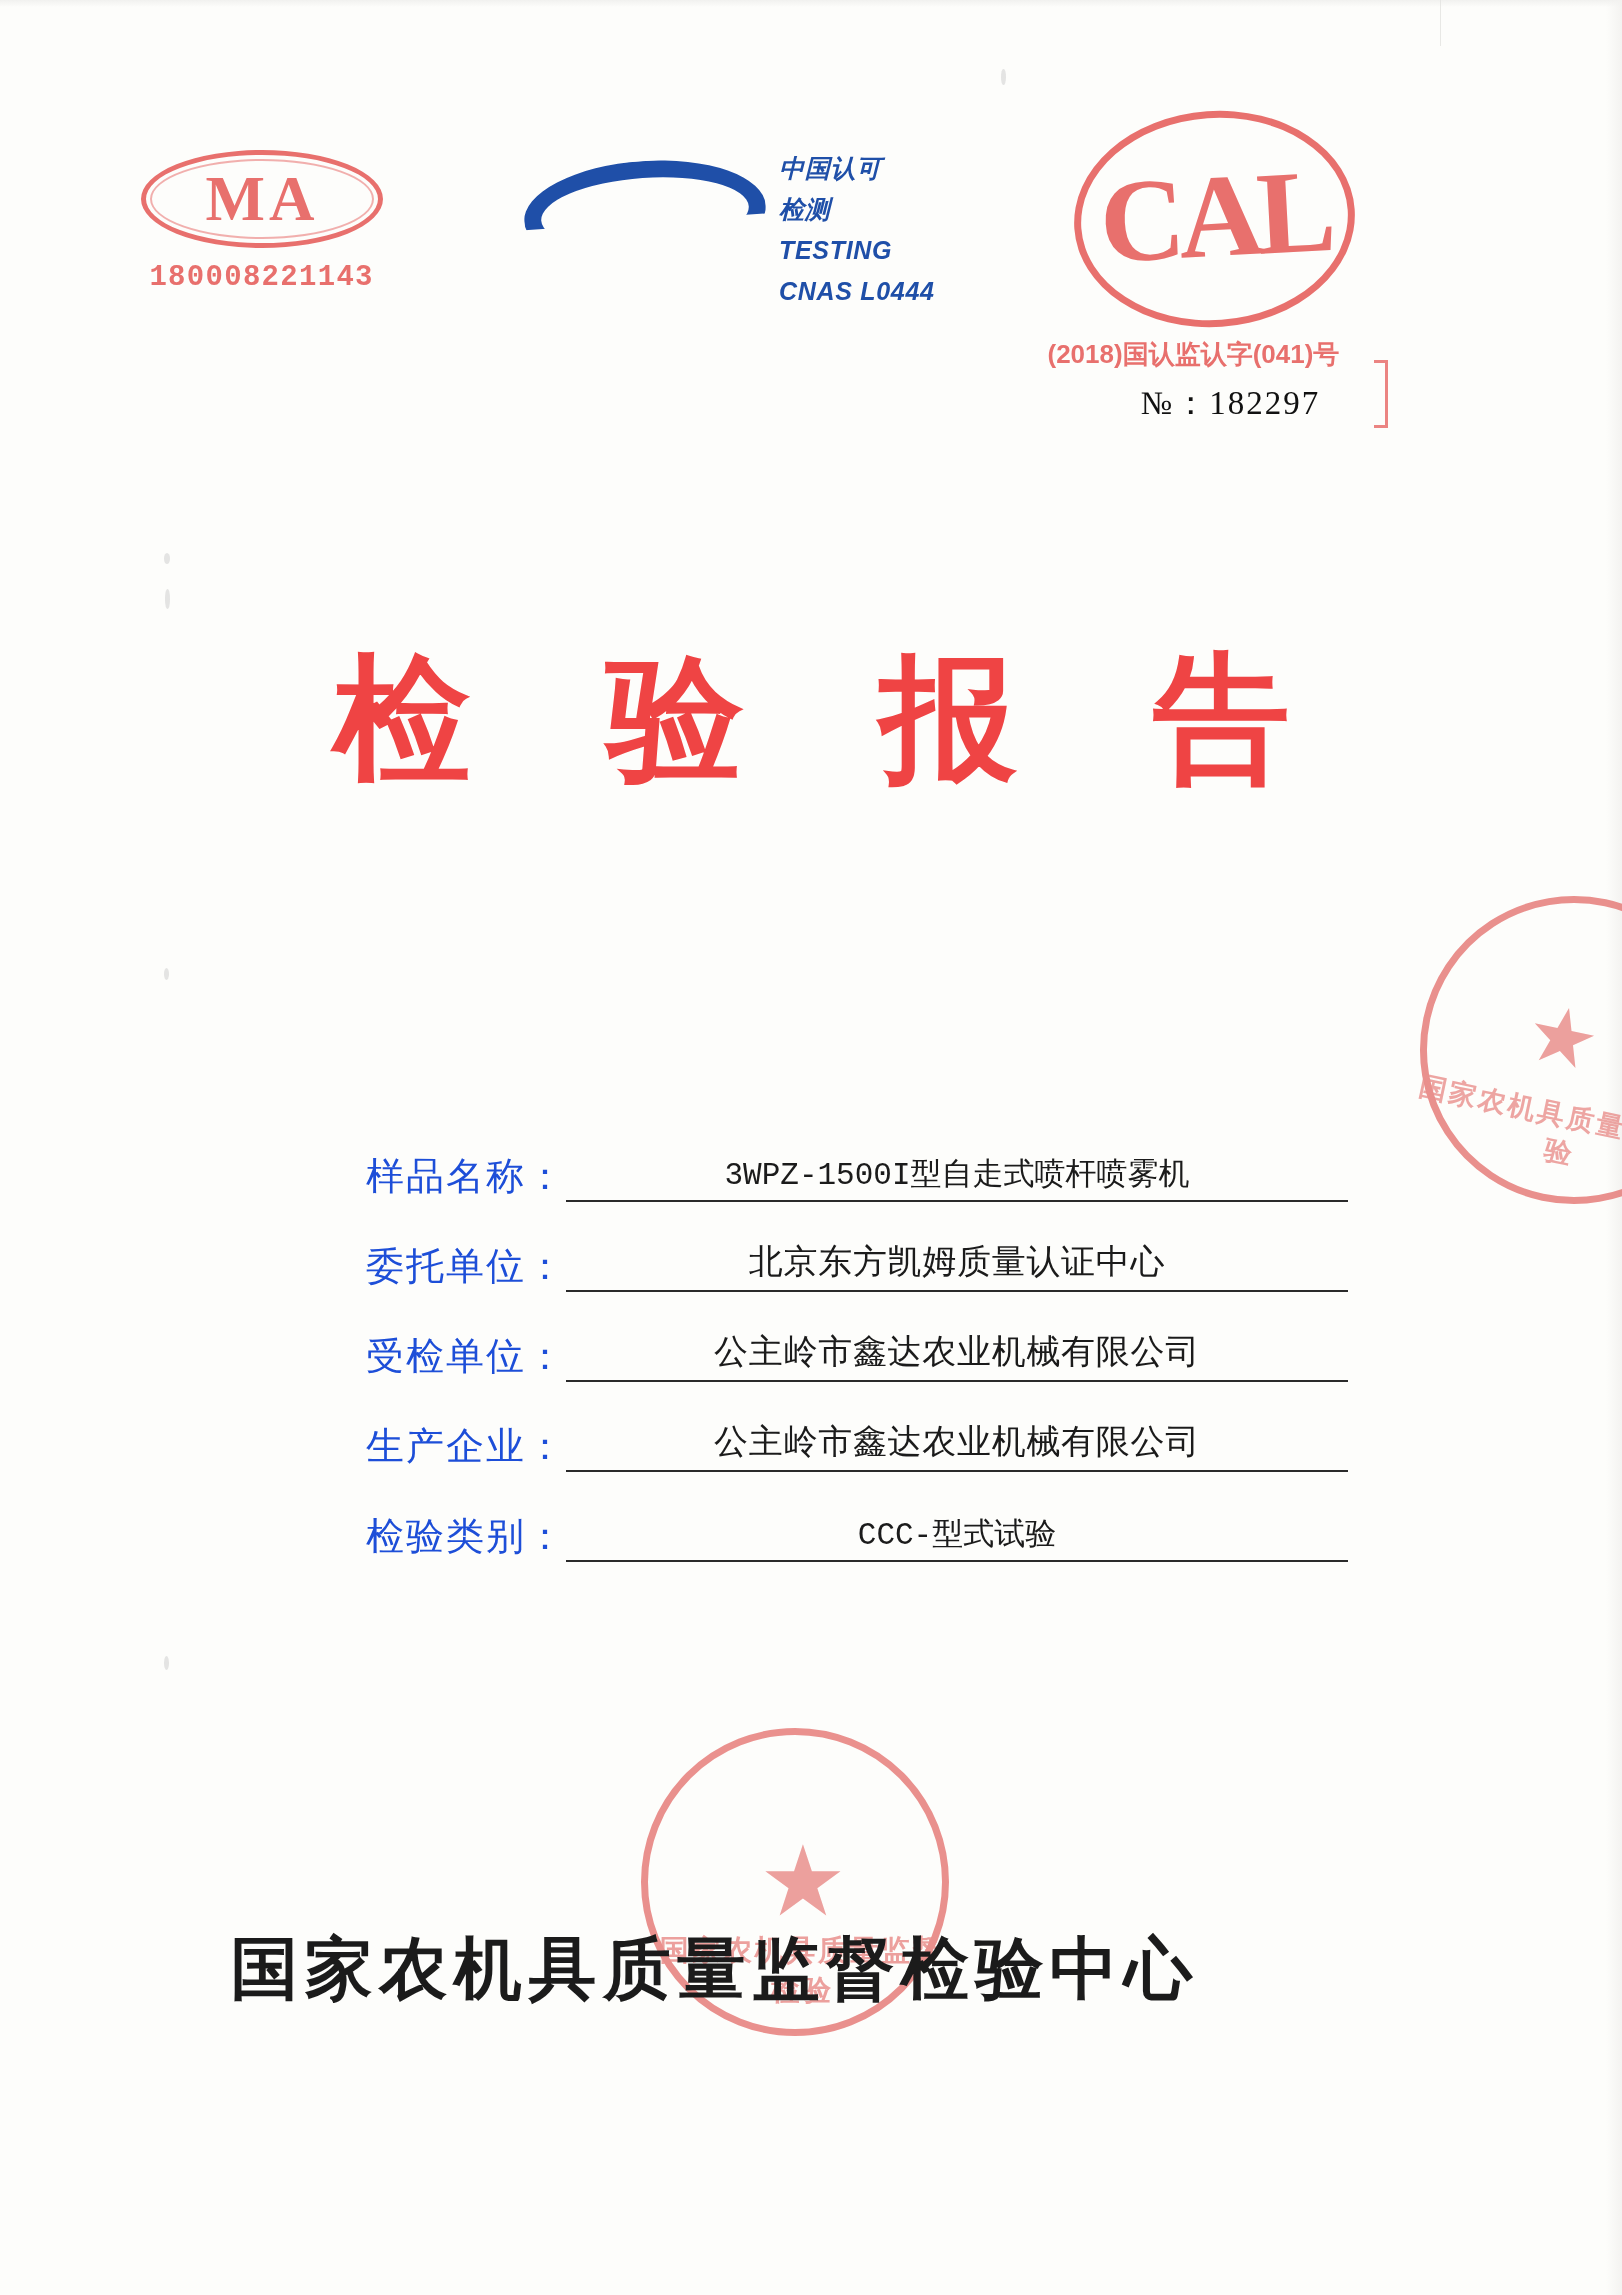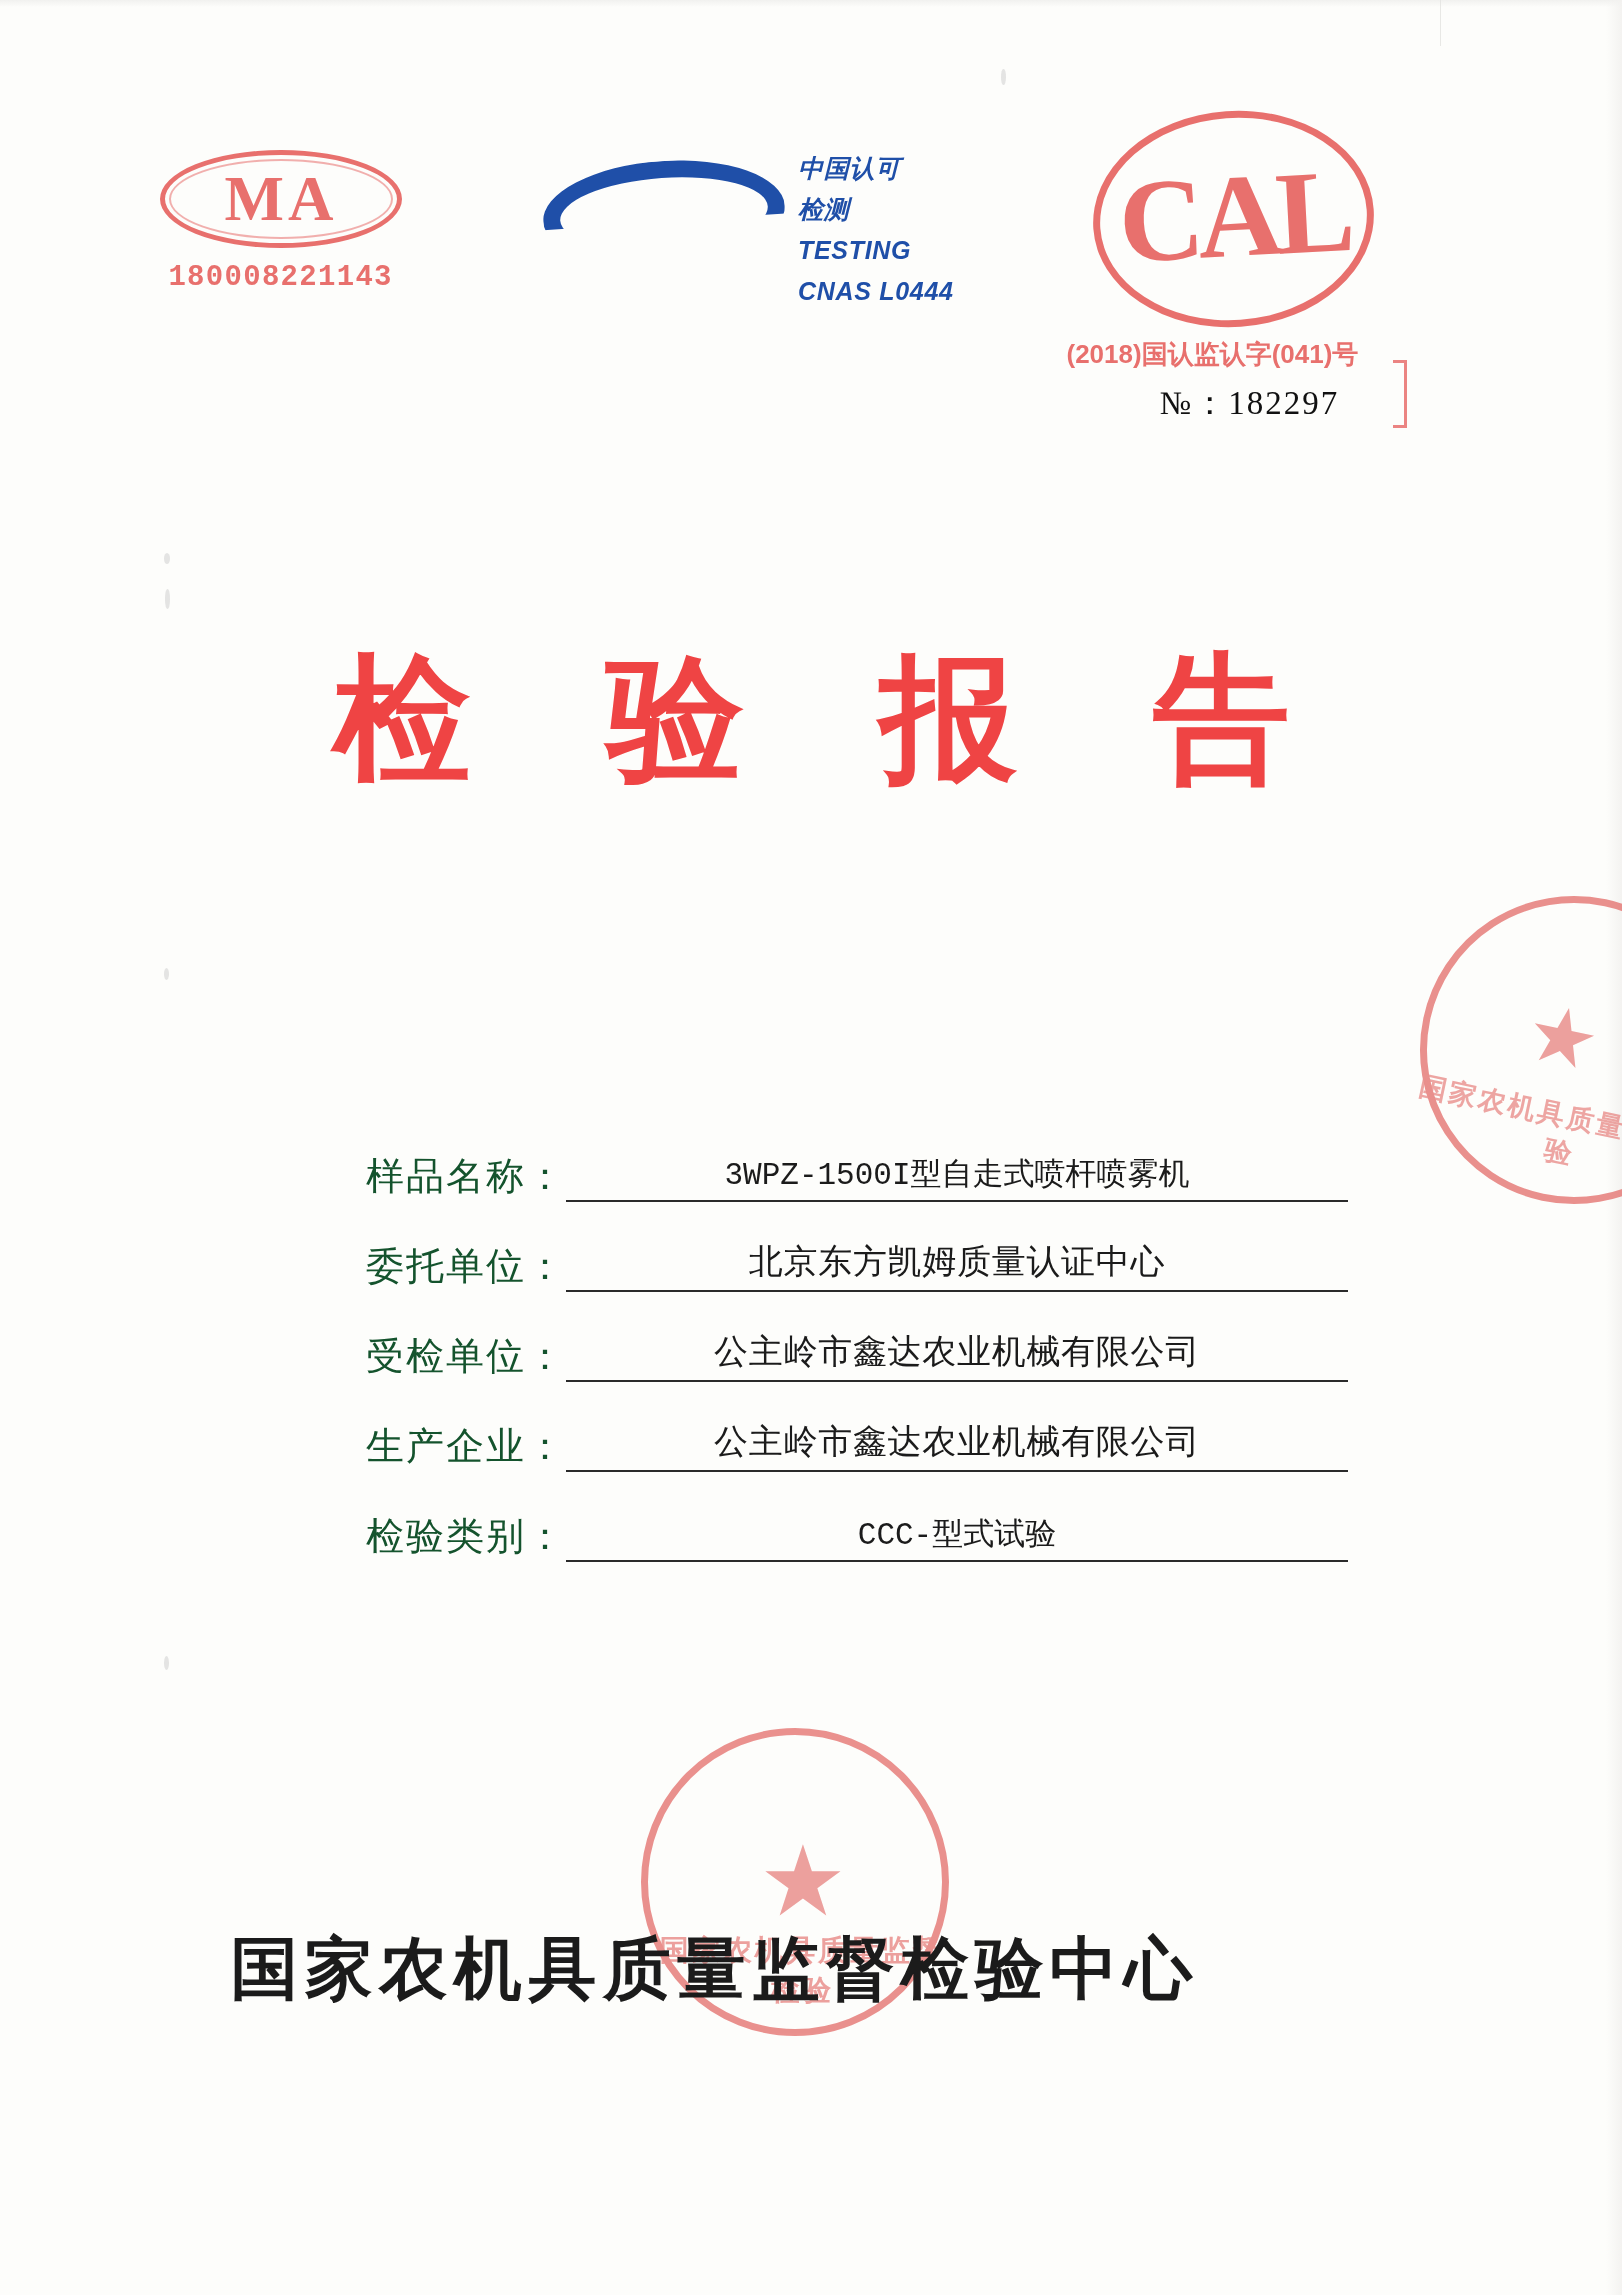--- a/index.html
+++ b/index.html
@@ -47,21 +47,20 @@
     opacity: .8;
   }
 
   
   .header {
     position: absolute;
     top: 85px;
     left: 0;
     width: 1290px;
     height: 340px;
-    margin-left: 19px;
   }
 
   
   .cma {
     position: absolute;
     left: 141px;
     top: 65px;
     width: 255px;
     height: 151px;
   }
@@ -254,21 +253,21 @@
   }
   .field-row {
     display: flex;
     align-items: flex-end;
     height: 90px;
   }
   .field-label {
     font-size: 38px;
     letter-spacing: 2px;
     white-space: nowrap;
-    color: #14532d;
+    color: #1d4ed8;
     font-family: "Liberation Serif", serif;
   }
   .field-value {
     flex: 1;
     border-bottom: 2px solid #2a2a2a;
     text-align: center;
     font-size: 34px;
     letter-spacing: 0.7px;
     padding-bottom: 5.2px;
     color: #1b1b1b;

